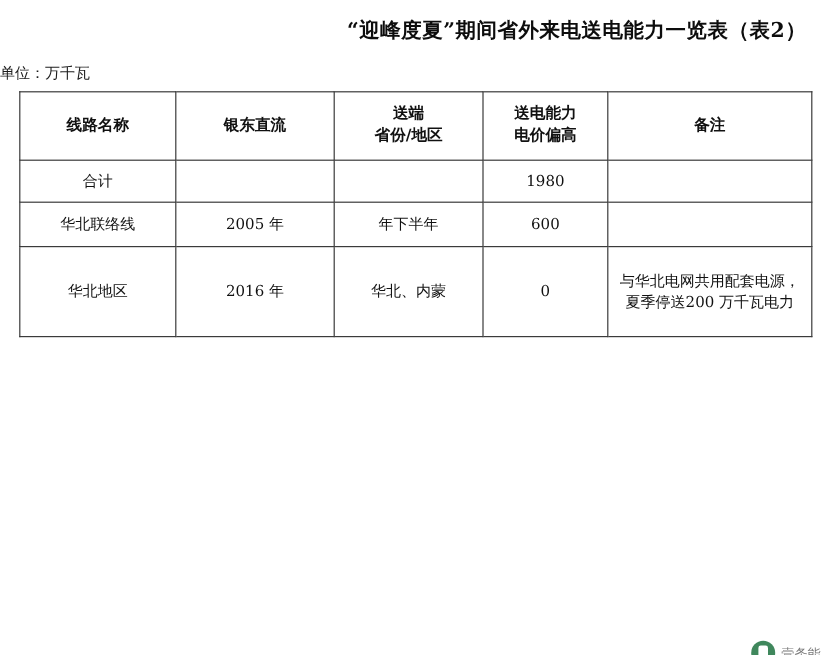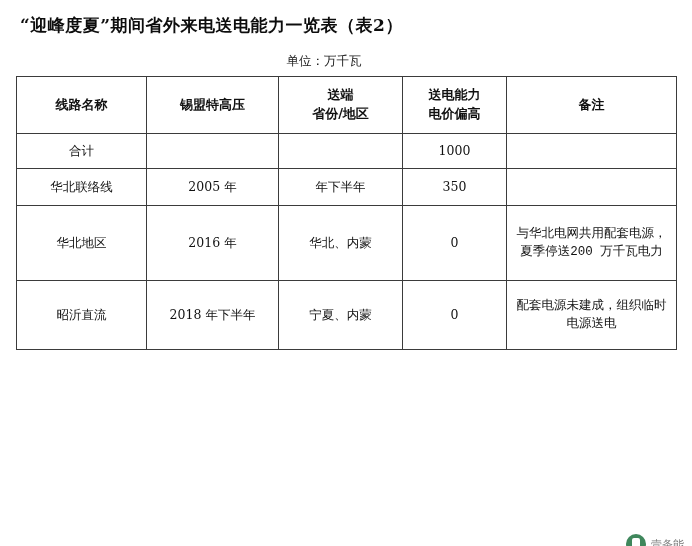--- a/index.html
+++ b/index.html
@@ -15,31 +15,31 @@
     position: relative;
     overflow: hidden;
   }
   .page {
     width: 692px;
     height: 546px;
     position: relative;
     box-sizing: border-box;
   }
   .doc-title {
-    text-align: left;
+    text-align: right;
     font-size: 17px;
     font-weight: bold;
     letter-spacing: 0.5px;
     margin: 14px 0 0 0;
     padding: 0 20px;
     color: #0d0d0d;
     font-family: "DejaVu Serif", "Liberation Serif", serif;
   }
   .unit-line {
-    text-align: center;
+    text-align: left;
     font-size: 12.5px;
     margin: 16px 44px 6px 0;
     color: #1a1a1a;
     font-family: "DejaVu Serif", "Liberation Serif", serif;
   }
   .table-wrap {
     margin: 0 16px;
   }
   table.capacity {
     border-collapse: collapse;
@@ -75,21 +75,20 @@
   .r-h3 td { height: 68px; }
   .r-h4 td { height: 54px; }
   .r-h5 td { height: 62px; }
   .r-h6 td { height: 52px; }
 
   td.note {
     text-align: left;
     padding-left: 7px;
     padding-right: 5px;
     line-height: 1.5;
-    font-family: Liberation Mono, monospace;
   }
   .wm {
     position: absolute;
     right: 8px;
     bottom: 6px;
     display: flex;
     align-items: center;
     gap: 5px;
     opacity: 0.92;
   }
@@ -134,63 +133,56 @@
         <col class="col-prov">
         <col class="col-cap">
         <col class="col-note">
       </colgroup>
       <thead>
         <tr>
           <th>
             <div>线路名称</div>
           </th>
           <th>
-            <div>锡盟特高压</div>
+            <div>银东直流</div>
           </th>
           <th>
             <div>送端</div>
             <div>省份/地区</div>
           </th>
           <th>
             <div>送电能力</div>
             <div>电价偏高</div>
           </th>
           <th>
             <div>备注</div>
           </th>
         </tr>
       </thead>
       <tbody>
         <tr class="r-total">
           <td>合计</td>
           <td></td>
           <td></td>
-          <td>1000</td>
+          <td>1980</td>
           <td class="note"></td>
         </tr>
         <tr class="r-h1">
           <td>华北联络线</td>
           <td>2005 年</td>
           <td>年下半年</td>
-          <td>350</td>
+          <td>600</td>
           <td class="note"></td>
         </tr>
         <tr class="r-h3">
           <td>华北地区</td>
           <td>2016 年</td>
           <td>华北、内蒙</td>
           <td>0</td>
           <td class="note">与华北电网共用配套电源，夏季停送200 万千瓦电力</td>
-        </tr>
-        <tr class="r-h5">
-          <td>昭沂直流</td>
-          <td>2018 年下半年</td>
-          <td>宁夏、内蒙</td>
-          <td>0</td>
-          <td class="note">配套电源未建成，组织临时电源送电</td>
         </tr>
       </tbody>
     </table>
   </div>
 
   <div class="wm">
     <div class="wm-logo"></div>
     <div class="wm-text">壹条能</div>
   </div>
 

